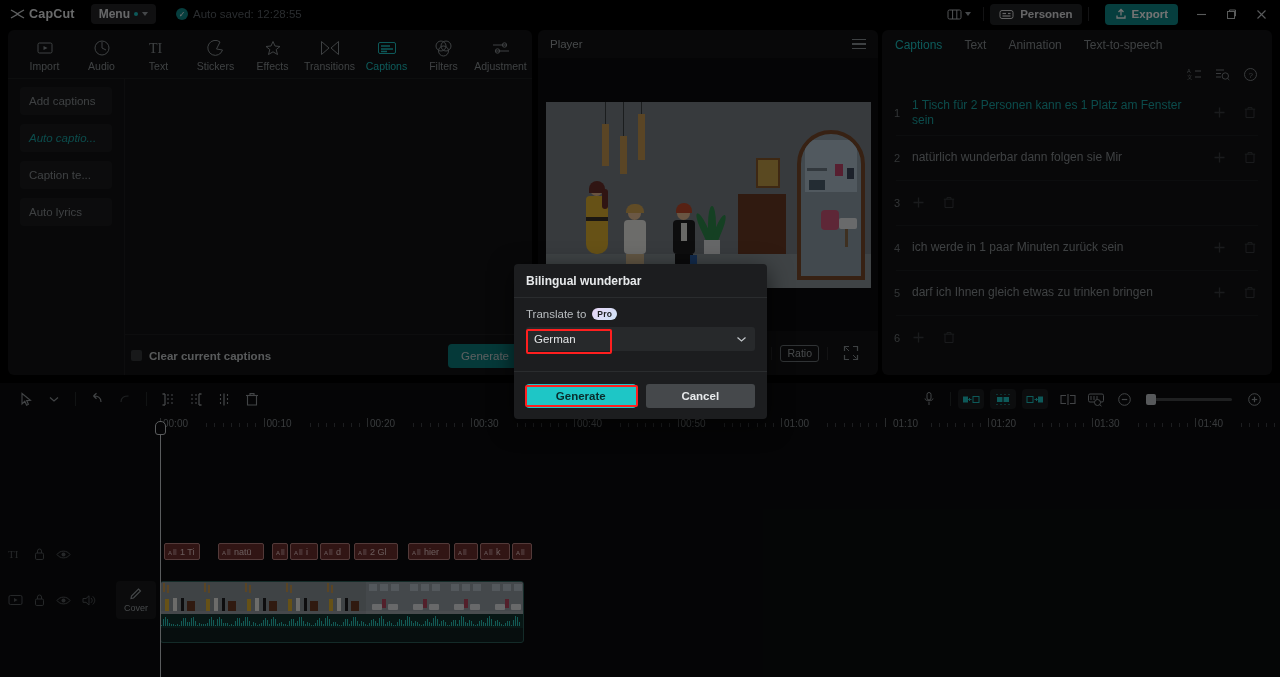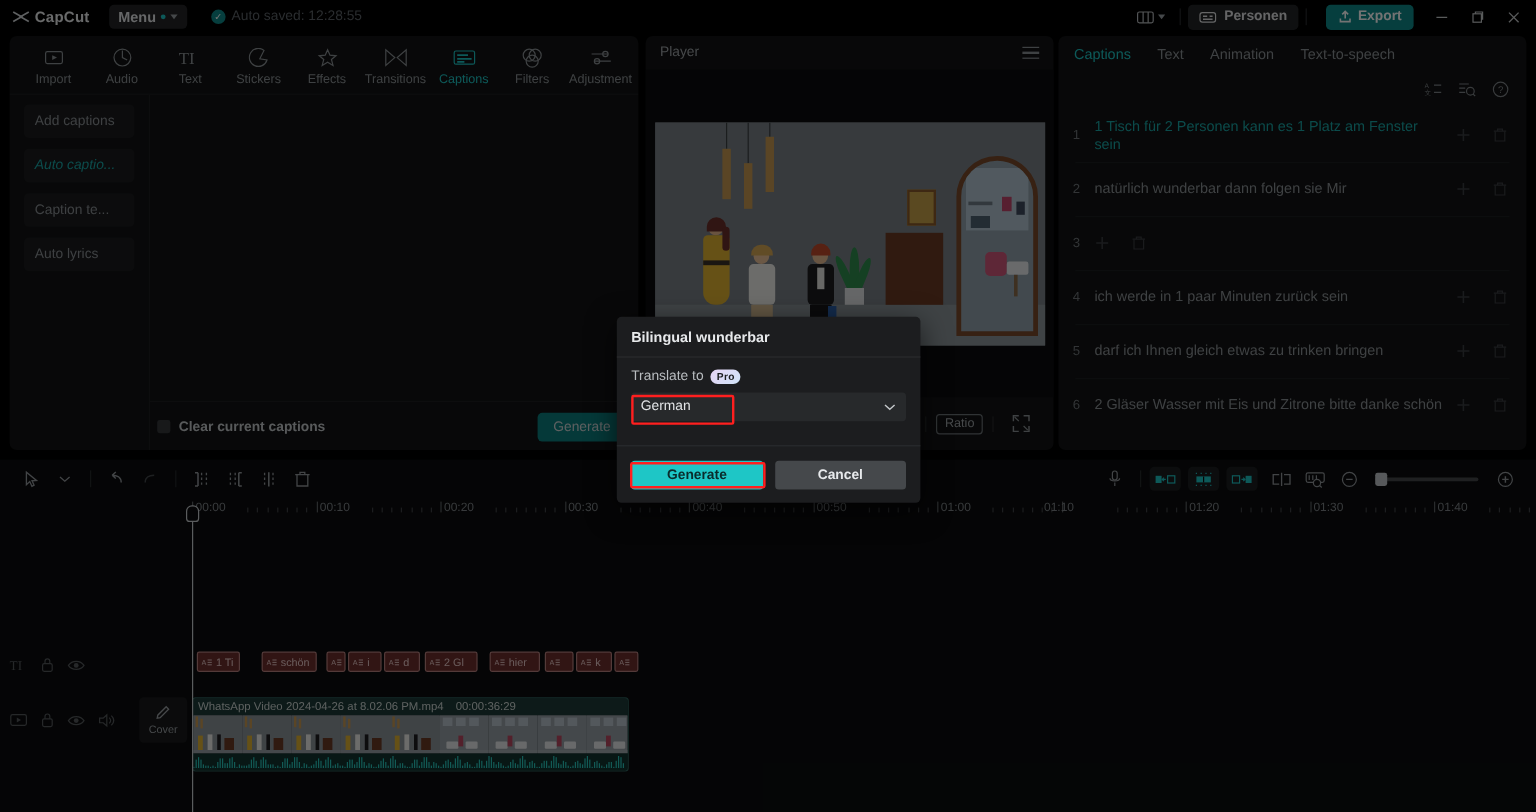--- a/index.html
+++ b/index.html
@@ -629,21 +629,20 @@
               <svg width="12" height="13" viewBox="0 0 12 13">
                 <path d="M2 3.5 L2 11.5 L10 11.5 L10 3.5" stroke="#3a3d40" fill="none"></path>
                 <line x1="0.8" y1="3.2" x2="11.2" y2="3.2" stroke="#3a3d40"></line>
                 <path d="M4 3.2 L4 1.6 L8 1.6 L8 3.2" stroke="#3a3d40" fill="none"></path>
               </svg>
             </span>
           </span>
         </div>
         <div class="cap-row">
           <span class="cap-idx">6</span>
-          <span class="cap-text">2 Gläser Wasser mit Eis und Zitrone bitte danke schön</span>
           <span class="cap-actions">
             <span>
               <svg width="13" height="13" viewBox="0 0 13 13">
                 <line x1="6.5" y1="1.5" x2="6.5" y2="11.5" stroke="#3a3d40" stroke-width="1.3"></line>
                 <line x1="1.5" y1="6.5" x2="11.5" y2="6.5" stroke="#3a3d40" stroke-width="1.3"></line>
               </svg>
             </span>
             <span>
               <svg width="12" height="13" viewBox="0 0 12 13">
                 <path d="M2 3.5 L2 11.5 L10 11.5 L10 3.5" stroke="#3a3d40" fill="none"></path>
@@ -835,21 +834,21 @@
         <span class="tick major" style="left: 669px;"></span>
         <span class="ruler-label" style="left: 672px;">01:00</span>
         <span class="tick" style="left: 715.2px;"></span>
         <span class="tick" style="left: 723.4px;"></span>
         <span class="tick" style="left: 731.6px;"></span>
         <span class="tick" style="left: 739.8px;"></span>
         <span class="tick" style="left: 748px;"></span>
         <span class="tick" style="left: 756.2px;"></span>
         <span class="tick" style="left: 764.4px;"></span>
         <span class="tick major" style="left: 772.5px;"></span>
-        <span class="ruler-label" style="left: 748px; padding-left: 10px;">01:10</span>
+        <span class="ruler-label" style="left: 771px; padding-left: 10px;">01:10</span>
         <span class="tick" style="left: 818.7px;"></span>
         <span class="tick" style="left: 826.9px;"></span>
         <span class="tick" style="left: 835.1px;"></span>
         <span class="tick" style="left: 843.3px;"></span>
         <span class="tick" style="left: 851.5px;"></span>
         <span class="tick" style="left: 859.7px;"></span>
         <span class="tick" style="left: 867.9px;"></span>
         <span class="tick major" style="left: 876px;"></span>
         <span class="ruler-label" style="left: 879px;">01:20</span>
         <span class="tick" style="left: 922.2px;"></span>
@@ -908,21 +907,21 @@
             </svg>
             <span>1 Ti</span>
           </div>
           <div class="cap-clip" style="left: 58px; width: 46px;">
             <svg width="9" height="8" viewBox="0 0 9 8" style="flex-shrink:0">
               <text x="0" y="6.5" font-size="6" fill="#e8c9c8" font-family="sans-serif">A</text>
               <line x1="5" y1="2" x2="8.5" y2="2" stroke="#e8c9c8" stroke-width=".8"></line>
               <line x1="5" y1="4" x2="8.5" y2="4" stroke="#e8c9c8" stroke-width=".8"></line>
               <line x1="5" y1="6" x2="8.5" y2="6" stroke="#e8c9c8" stroke-width=".8"></line>
             </svg>
-            <span>schön</span>
+            <span>natü</span>
           </div>
           <div class="cap-clip" style="left: 112px; width: 16px;">
             <svg width="9" height="8" viewBox="0 0 9 8" style="flex-shrink:0">
               <text x="0" y="6.5" font-size="6" fill="#e8c9c8" font-family="sans-serif">A</text>
               <line x1="5" y1="2" x2="8.5" y2="2" stroke="#e8c9c8" stroke-width=".8"></line>
               <line x1="5" y1="4" x2="8.5" y2="4" stroke="#e8c9c8" stroke-width=".8"></line>
               <line x1="5" y1="6" x2="8.5" y2="6" stroke="#e8c9c8" stroke-width=".8"></line>
             </svg>
             <span></span>
           </div>
@@ -1022,24 +1021,20 @@
       <div class="cover-btn" style="top:146px;">
         <span>
           <svg width="14" height="14" viewBox="0 0 14 14">
               <path d="M2 11.5 L2.5 9 L9.5 2 L11.5 4 L4.5 11 Z" stroke="#9ba0a4" fill="none" stroke-width="1.1"></path>
             </svg>
         </span>
         <span>Cover</span>
       </div>
 
       <div class="video-clip" style="top:146px;">
-        <div class="vc-label">
-          <span>WhatsApp Video 2024-04-26 at 8.02.06 PM.mp4</span>
-          <span>00:00:36:29</span>
-        </div>
         <div class="vc-thumbs" id="vcthumbs">
             <div class="thumb">
               <div style="position:absolute;inset:0;background:#8d949a"></div>
               <div style="position:absolute;left:2px;top:1px;width:2px;height:9px;background:#c79a52"></div>
               <div style="position:absolute;left:6px;top:3px;width:2px;height:8px;background:#c79a52"></div>
               <div style="position:absolute;left:4px;bottom:3px;width:4px;height:12px;background:#e3b431"></div>
               <div style="position:absolute;left:12px;bottom:3px;width:4px;height:13px;background:#efefec"></div>
               <div style="position:absolute;left:20px;bottom:3px;width:3px;height:13px;background:#1d1d21"></div>
               <div style="position:absolute;left:26px;bottom:3px;width:8px;height:10px;background:#6b3a24"></div>
               <div style="position:absolute;left:0;bottom:0;right:0;height:3px;background:#9aa1a6"></div>

